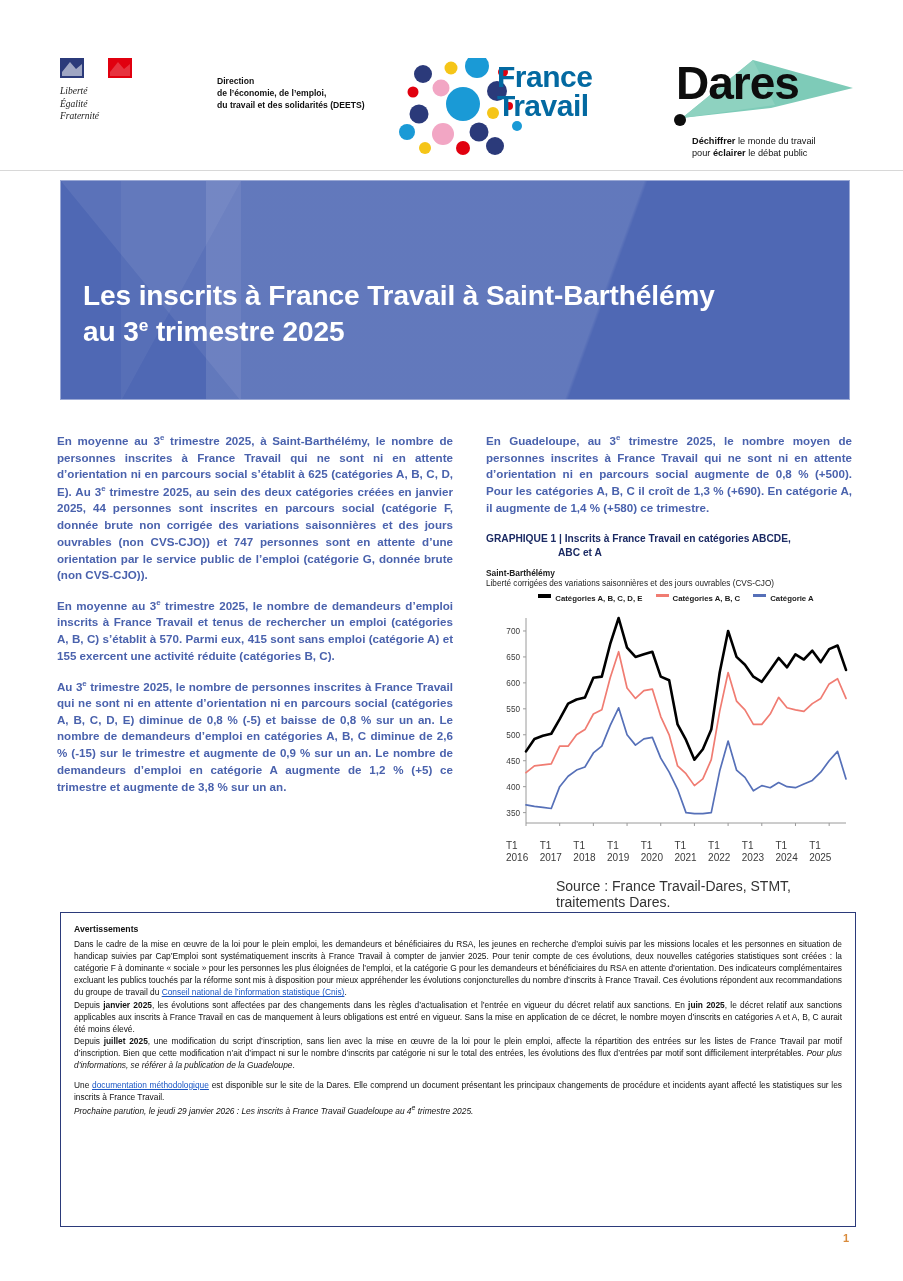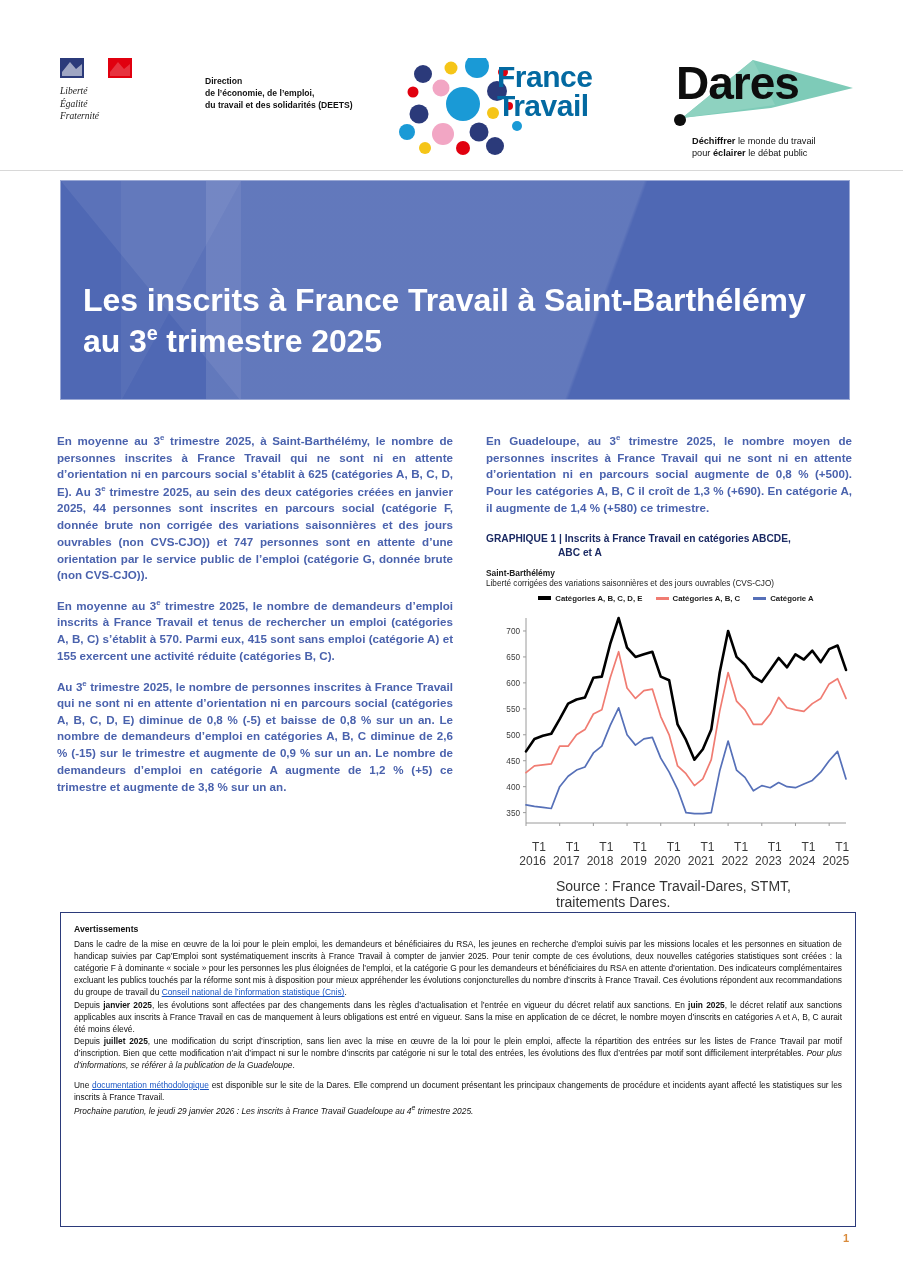--- a/index.html
+++ b/index.html
@@ -22,21 +22,21 @@
   }
   .devise{
     margin-top:6px;font-family:"Liberation Serif",serif;
     font-style:italic;font-size:9.5px;line-height:1.32;color:#1a1a1a;
   }
 
   .deets{
     position:absolute;left:205px;top:75px;width:190px;
     font-size:8.6px;line-height:1.42;font-weight:bold;color:#111;
   }
-  .deets .d1{display:block;}
+  .deets .d1{display:block;margin-left:12px;}
 
   .ft-logo{position:absolute;left:385px;top:58px;width:250px;height:100px;}
   .ft-word{
     position:absolute;left:497px;top:63px;
     font-size:30px;line-height:.96;font-weight:bold;
     color:#0369a1;letter-spacing:-.5px;
   }
 
   .dares{position:absolute;left:655px;top:50px;width:200px;height:120px;}
   .dares-word{
@@ -68,21 +68,21 @@
     position:absolute;left:145px;top:0;width:650px;height:220px;
     background:linear-gradient(110deg, rgba(255,255,255,.11) 0%, rgba(255,255,255,.11) 60%, rgba(255,255,255,0) 60.5%);
   }
   .banner .ray3{
     position:absolute;left:60px;top:0;width:0;height:0;
     border-right:120px solid transparent;
     border-top:220px solid rgba(255,255,255,.05);
   }
   .banner-title{
     position:absolute;left:22px;top:78px;width:740px;
-    color:#fff;font-size:32px;font-weight:bold;line-height:1.28;
+    color:#fff;font-size:28px;font-weight:bold;line-height:1.28;
     letter-spacing:-.1px;z-index:5;
   }
   .banner-title sup{font-size:.62em;vertical-align:super;}
 
   
   .col-left{
     position:absolute;left:57px;top:432px;width:396px;
     color:#4a62ad;font-size:11.6px;line-height:1.44;
     text-align:justify;font-weight:bold;
   }
@@ -105,35 +105,35 @@
   .chart-title .l2{display:block;padding-left:72px;}
   .chart-sub1{font-size:8.4px;color:#222;margin:0 0 1px 0;font-weight:bold;}
   .chart-sub2{font-size:8.2px;color:#222;margin:0 0 6px 0;}
 
   .chart-box{position:relative;width:366px;height:268px;}
   .legend{
     position:absolute;left:14px;top:0;width:352px;
     display:flex;justify-content:center;gap:13px;align-items:center;
     font-size:7.8px;font-weight:bold;color:#1a1a1a;
   }
-  .legend .li{display:flex;align-items:center;gap:4px;white-space:nowrap;}
+  .legend .li{display:flex;gap:4px;white-space:nowrap;}
   .legend .swatch{width:13px;height:3px;display:inline-block;}
   .legend .s-black{background:#000;height:4px;}
   .legend .s-red{background:#f07c72;}
   .legend .s-blue{background:#5670b8;}
 
   .plot{position:absolute;left:0;top:18px;width:366px;height:225px;}
   .plot svg{display:block;}
 
   .xlabels{
     position:absolute;left:0;top:246px;width:366px;height:24px;
   }
   .xtick{
-    position:absolute;text-align:right;width:40px;
-    font-size:12px;color:#3a3a3a;line-height:1.22;
+    position:absolute;text-align:left;width:40px;
+    font-size:10px;color:#3a3a3a;line-height:1.22;
   }
   .xtick span{display:block;}
 
   .source{
     margin-top:16px;font-size:14px;color:#333;padding-left:70px;
   }
 
   
   .avert{
     position:absolute;left:60px;top:912px;width:796px;height:315px;

